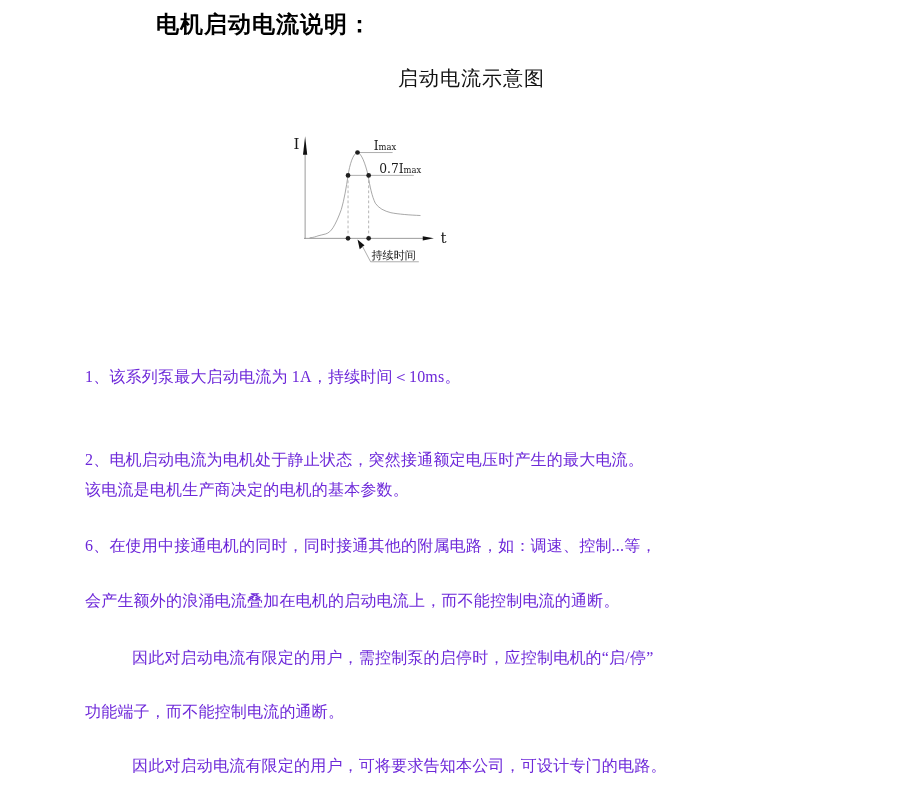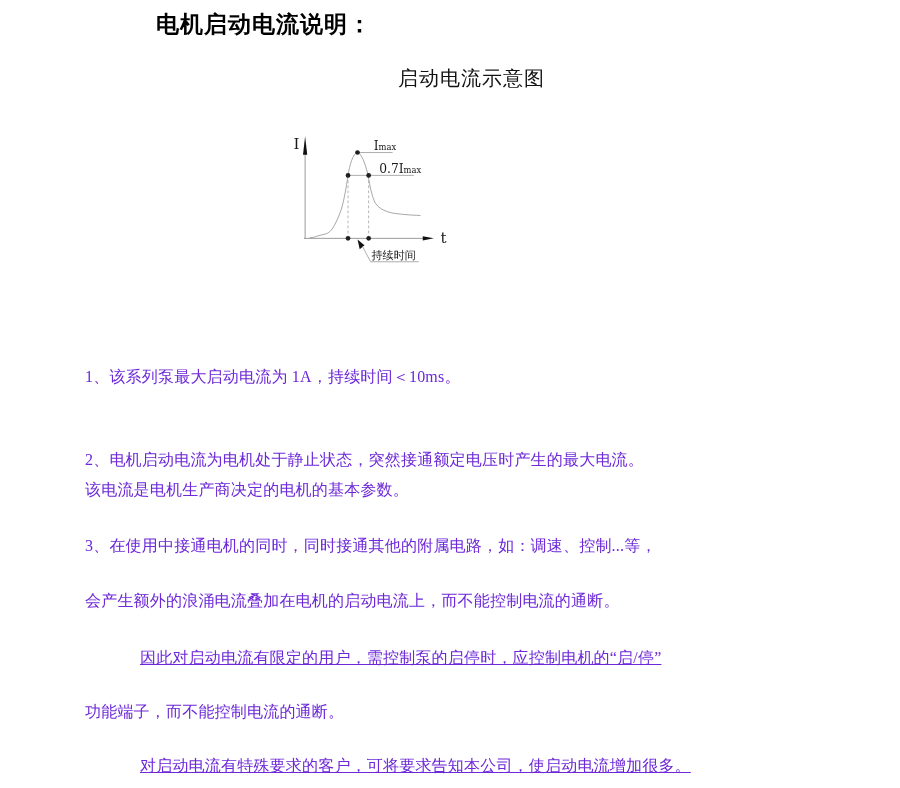--- a/index.html
+++ b/index.html
@@ -31,21 +31,21 @@
   .chart-svg {
     left: 270px; top: 100px;
   }
   .body-line {
     font-size: 16px;
     color: #6d28d9;
     white-space: nowrap;
     letter-spacing: 0.2px;
   }
   .margin-left { left: 85px; }
-  .indented { left: 140px; text-decoration: underline; }
+  .indented { left: 132px; }
   .l1 { top: 367px; }
   .l2 { top: 426px; margin-top: 24px; }
   .l3 { top: 480px; font-family: Liberation Mono, monospace; }
   .l4 { top: 536px; }
   .l5 { top: 591px; }
   .l6 { top: 648px; }
   .l7 { top: 702px; text-align: right; }
   .l8 { top: 756px; }
   svg text {
     font-family: "DejaVu Serif", "Liberation Serif", serif;
@@ -107,17 +107,17 @@
     <polygon points="427,299 431,316.5 439.5,309.5" fill="#111111"></polygon>
     <line x1="436" y1="311.5" x2="450.5" y2="339" stroke="#8f8f8f" stroke-width="1.3"></line>
     <line x1="450.5" y1="339" x2="537" y2="339" stroke="#8f8f8f" stroke-width="1.3"></line>
     <text x="452" y="334" font-size="20">持续时间</text>
   </svg>
 </svg>
 
 <div class="abs body-line margin-left l1">1、该系列泵最大启动电流为 1A，持续时间＜10ms。</div>
 <div class="abs body-line margin-left l2">2、电机启动电流为电机处于静止状态，突然接通额定电压时产生的最大电流。</div>
 <div class="abs body-line margin-left l3">该电流是电机生产商决定的电机的基本参数。</div>
-<div class="abs body-line margin-left l4">3、在使用中接通电机的同时，同时接通其他的附属电路，如：调速、控制...等，</div>
+<div class="abs body-line margin-left l4">6、在使用中接通电机的同时，同时接通其他的附属电路，如：调速、控制...等，</div>
 <div class="abs body-line margin-left l5">会产生额外的浪涌电流叠加在电机的启动电流上，而不能控制电流的通断。</div>
 <div class="abs body-line indented l6">因此对启动电流有限定的用户，需控制泵的启停时，应控制电机的“启/停”</div>
 <div class="abs body-line margin-left l7">功能端子，而不能控制电流的通断。</div>
-<div class="abs body-line indented l8">对启动电流有特殊要求的客户，可将要求告知本公司，使启动电流增加很多。</div>
+<div class="abs body-line indented l8">因此对启动电流有限定的用户，可将要求告知本公司，可设计专门的电路。</div>
 
 </body></html>

